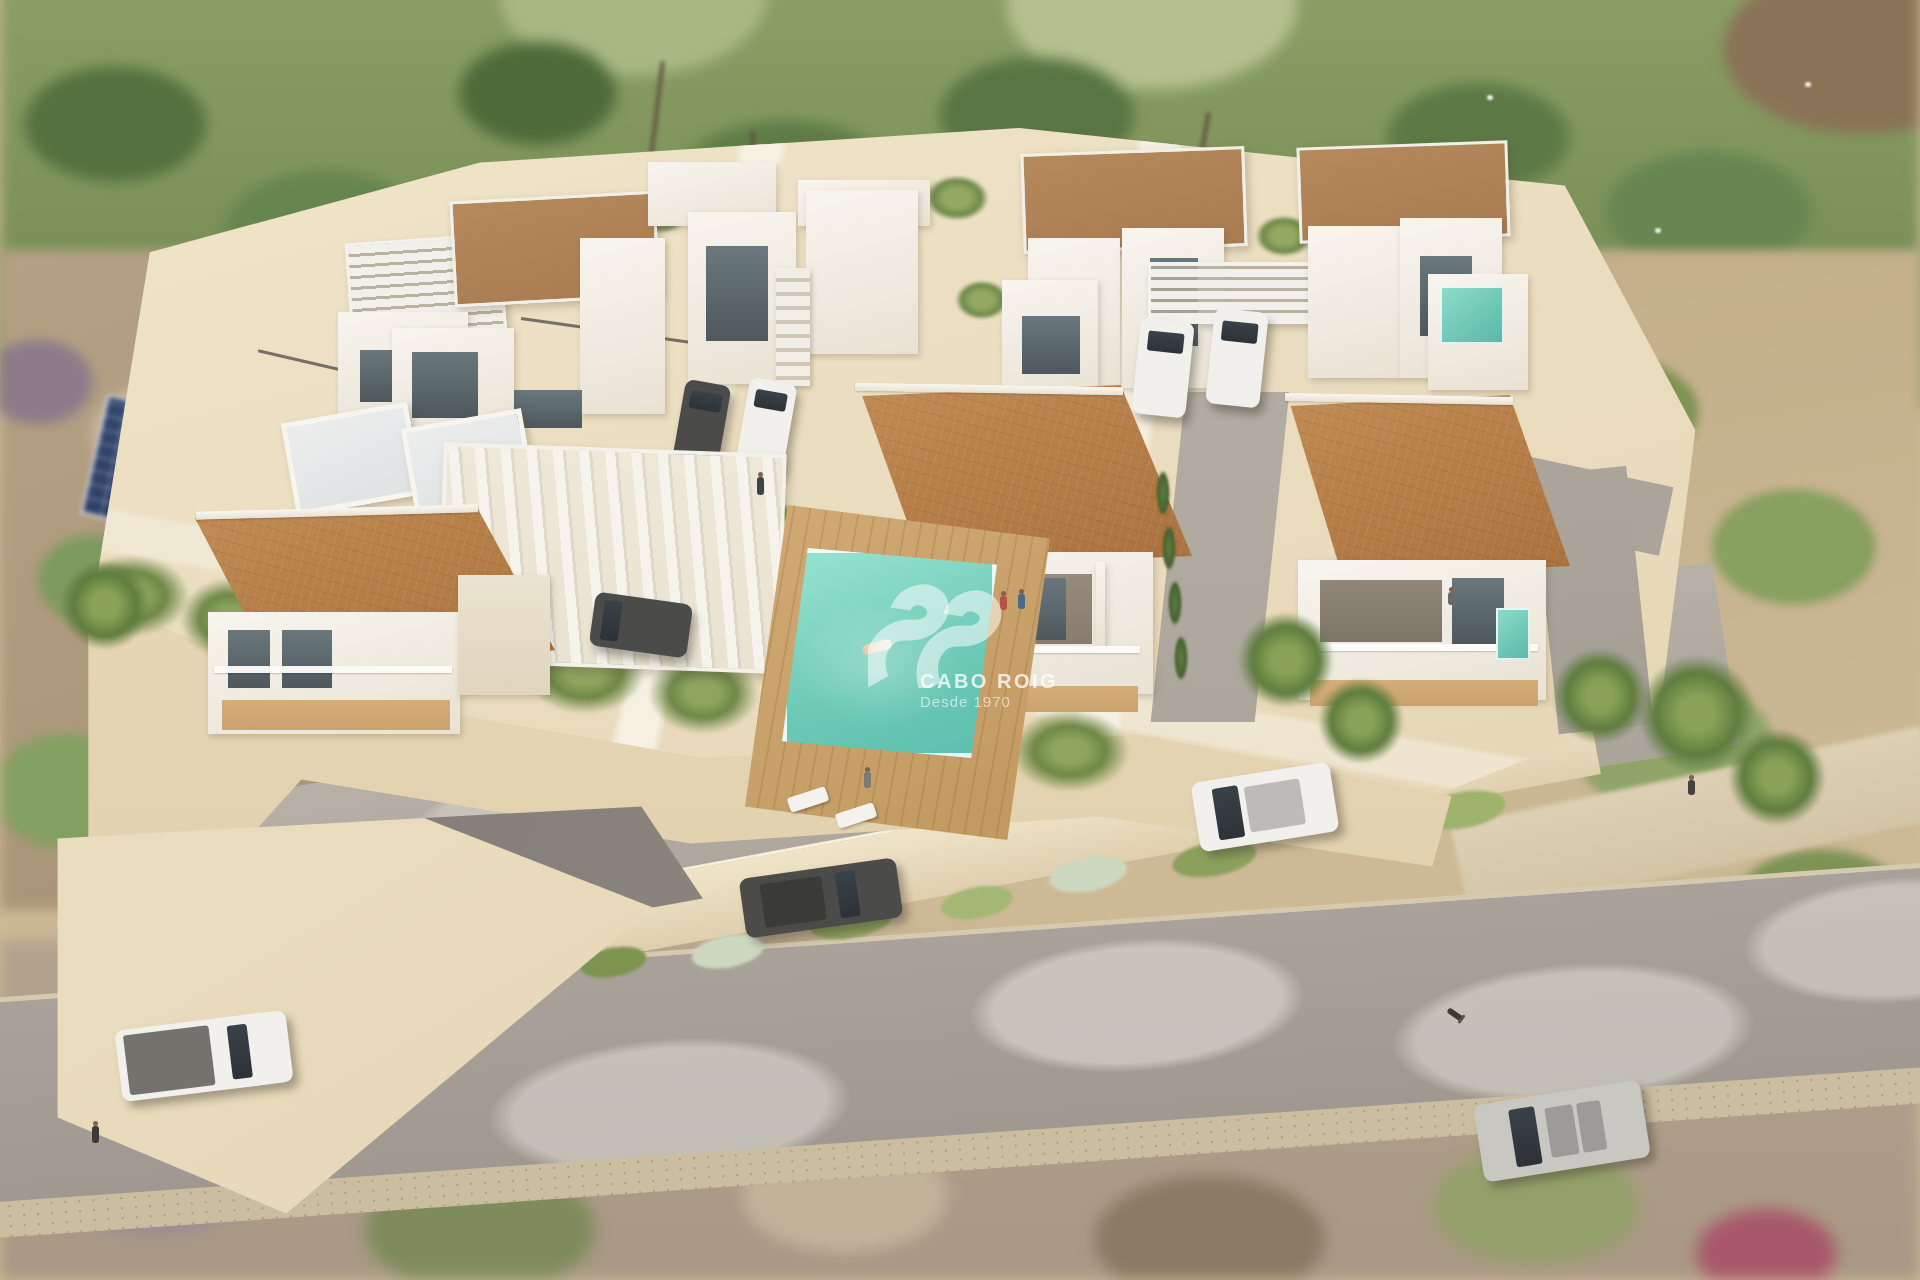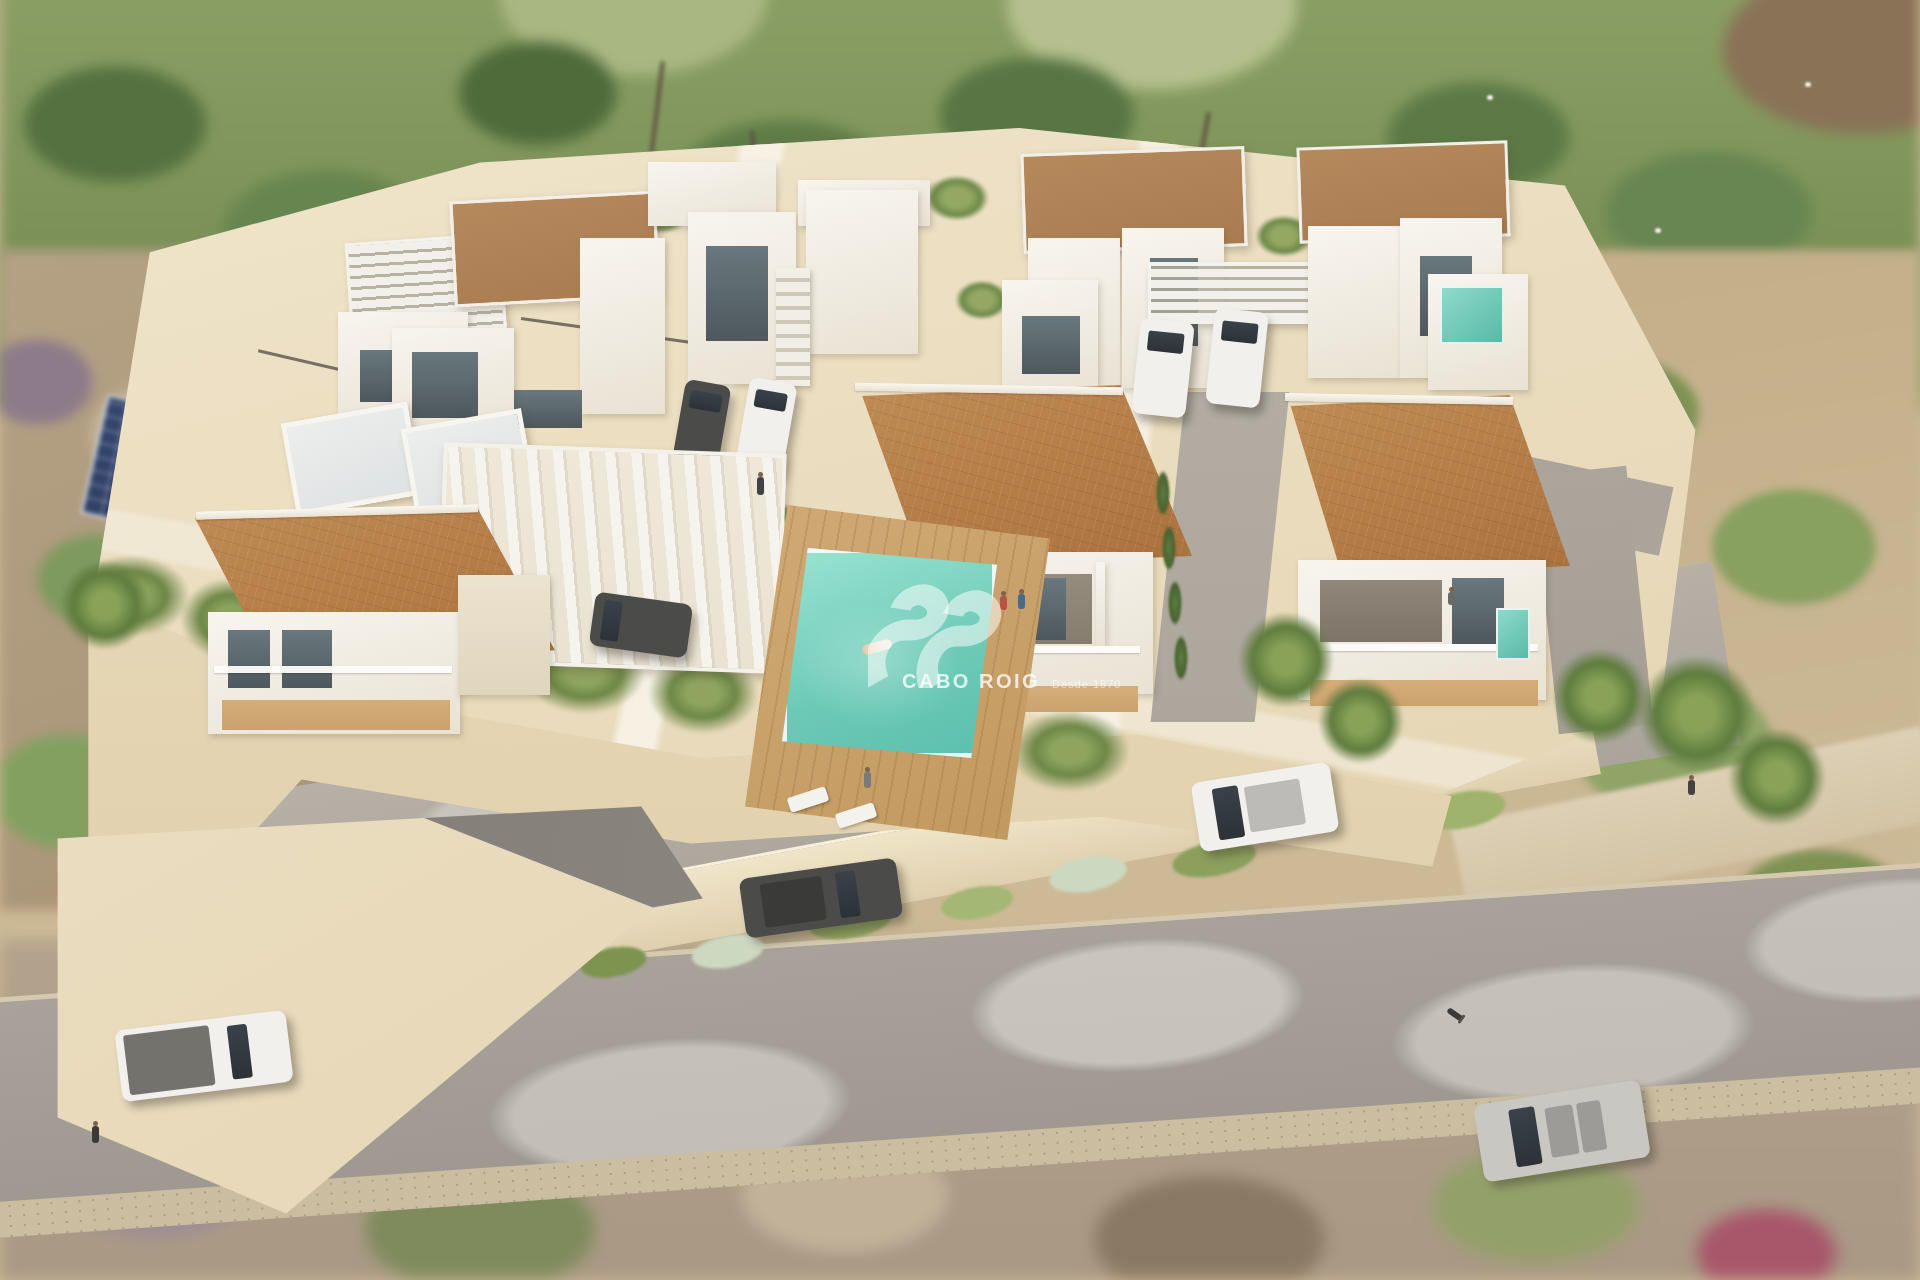--- a/index.html
+++ b/index.html
@@ -160,23 +160,23 @@
   .car{border-radius:9px;box-shadow:5px 7px 9px rgba(60,55,45,.4);}
   .car .glass{position:absolute;background:linear-gradient(#39414a,#2c3237);border-radius:3px;}
   .car .roofpanel{position:absolute;background:rgba(0,0,0,.22);border-radius:3px;}
   .person{width:7px;border-radius:3px;}
   .person::before{content:"";position:absolute;left:1px;top:-5px;width:5px;height:5px;border-radius:50%;background:#7d6350;}
   .cyclist{width:6px;height:17px;background:#3c3a37;border-radius:3px;transform:rotate(-55deg);}
   .cyclist::after{content:"";position:absolute;left:-2px;top:15px;width:10px;height:3px;background:#55514b;border-radius:2px;}
 
   
   .watermark{left:868px;top:578px;width:300px;height:130px;z-index:60;pointer-events:none;}
-  .wm-text{position:absolute;left:34px;top:92px;display:flex;align-items:baseline;white-space:nowrap;}
+  .wm-text{position:absolute;left:34px;top:92px;display:flex;align-items:baseline;white-space:nowrap;flex-direction:column;}
   .wm-brand{font-size:20px;font-weight:bold;letter-spacing:2.5px;color:rgba(255,255,255,.78);}
-  .wm-tagline{font-size:11px;letter-spacing:1px;color:rgba(255,255,255,.6);margin-left:12px;}
+  .wm-tagline{font-size:15px;letter-spacing:1px;color:rgba(255,255,255,.6);margin-left:18px;}
 </style>
 </head>
 <body>
 
 <div class="scene">
 
   <div class="abs veg-band"></div>
   <div class="abs palm" style="left:645px;top:60px;height:260px;transform:rotate(7deg);filter:blur(2px);"></div>
   <div class="abs palm" style="left:760px;top:130px;height:230px;transform:rotate(-5deg);filter:blur(2px);"></div>
   <div class="abs palm" style="left:1185px;top:110px;height:250px;transform:rotate(10deg);filter:blur(2px);"></div>

